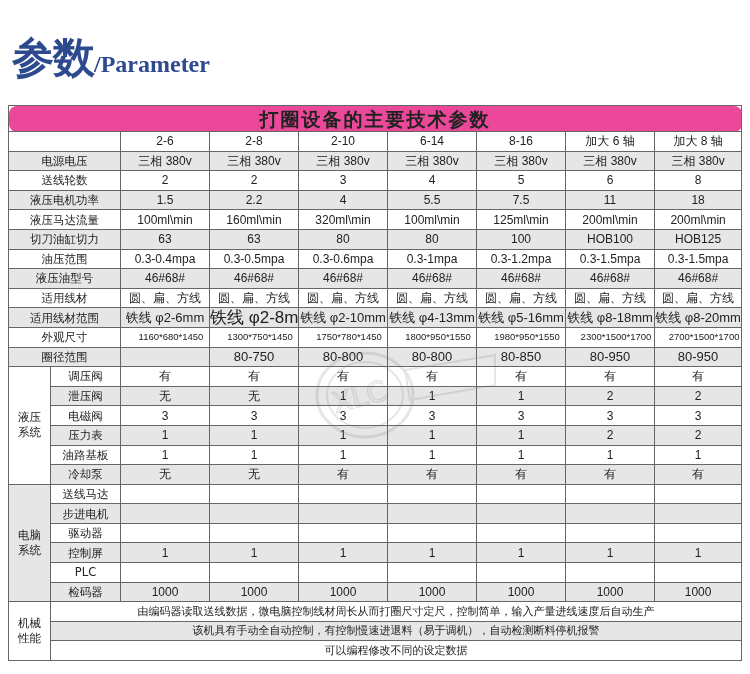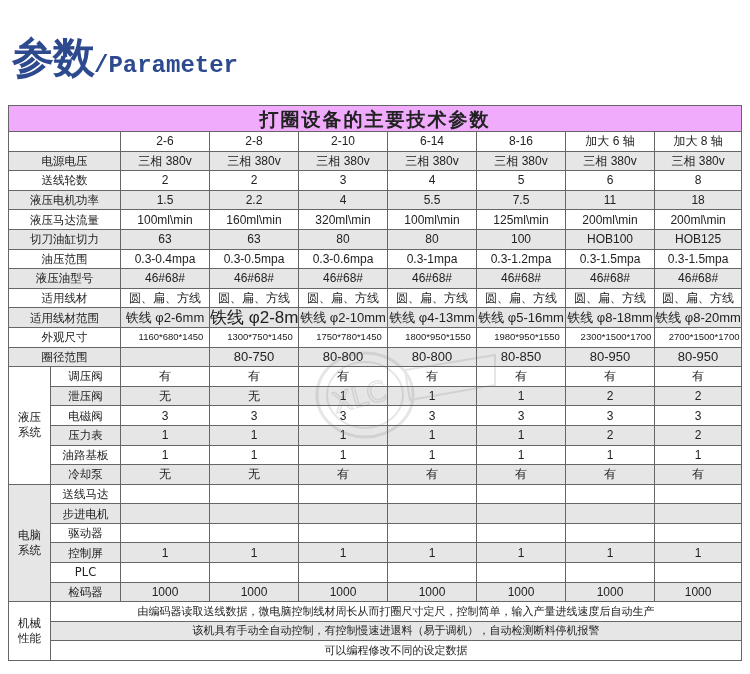--- a/index.html
+++ b/index.html
@@ -1,29 +1,29 @@
 <!DOCTYPE html>
 <html><head>
 <meta charset="utf-8">
 <style>
   html, body { margin: 0; padding: 0; background: #ffffff; }
   body { width: 750px; height: 674px; position: relative; overflow: hidden;
          font-family: "DejaVu Sans", "Liberation Sans", sans-serif; color: #222; }
   .heading { position: absolute; left: 12px; top: 30px; color: #2e4a8f; white-space: nowrap; }
   .heading .cn { font-size: 42px; font-weight: bold; letter-spacing: -1px; }
-  .heading .en { font-size: 24px; font-weight: bold; font-family: Liberation Mono, monospace; }
+  .heading .en { font-size: 24px; font-weight: bold; font-family: Liberation Serif, serif; }
   table.spec { position: absolute; left: 8px; top: 105px; width: 733px;
                border-collapse: collapse; table-layout: fixed;
                font-family: "Liberation Sans", "DejaVu Sans", sans-serif; font-size: 12px; }
   table.spec td { border: 1px solid #666; text-align: center; vertical-align: middle;
                   padding: 0; height: 18.6px; line-height: 18px; white-space: nowrap; overflow: hidden; }
   table.spec tr.g td { background: #e6e6e6; }
   table.spec tr.w td { background: #ffffff; }
-  table.spec td.title { background: #f0abfc; font-size: 19px; font-weight: bold; height: 25px;
-                        letter-spacing: 2px; font-family: "DejaVu Sans", sans-serif; }
+  table.spec td.title { background: #ec4899; font-size: 19px; font-weight: bold; height: 25px;
+                        letter-spacing: 2px; font-family: "DejaVu Sans", sans-serif; border-radius: 8px; }
   table.spec td.lbl { font-family: "DejaVu Sans", sans-serif; font-size: 11.5px; }
   table.spec td.small { font-size: 9.5px; padding-left: 12px; }
   table.spec td.group { background: #fff !important; font-family: "DejaVu Sans", sans-serif;
                         font-size: 11.5px; line-height: 15px; white-space: normal; }
   table.spec td.group.gray { background: #e6e6e6 !important; margin-top: 14px; }
   table.spec td.perf { text-align: center; font-family: "DejaVu Sans", sans-serif; font-size: 11px; }
   .watermark { position: absolute; left: 310px; top: 340px; width: 190px; height: 100px;
                pointer-events: none; opacity: 0.18; }
 </style>
 </head>

